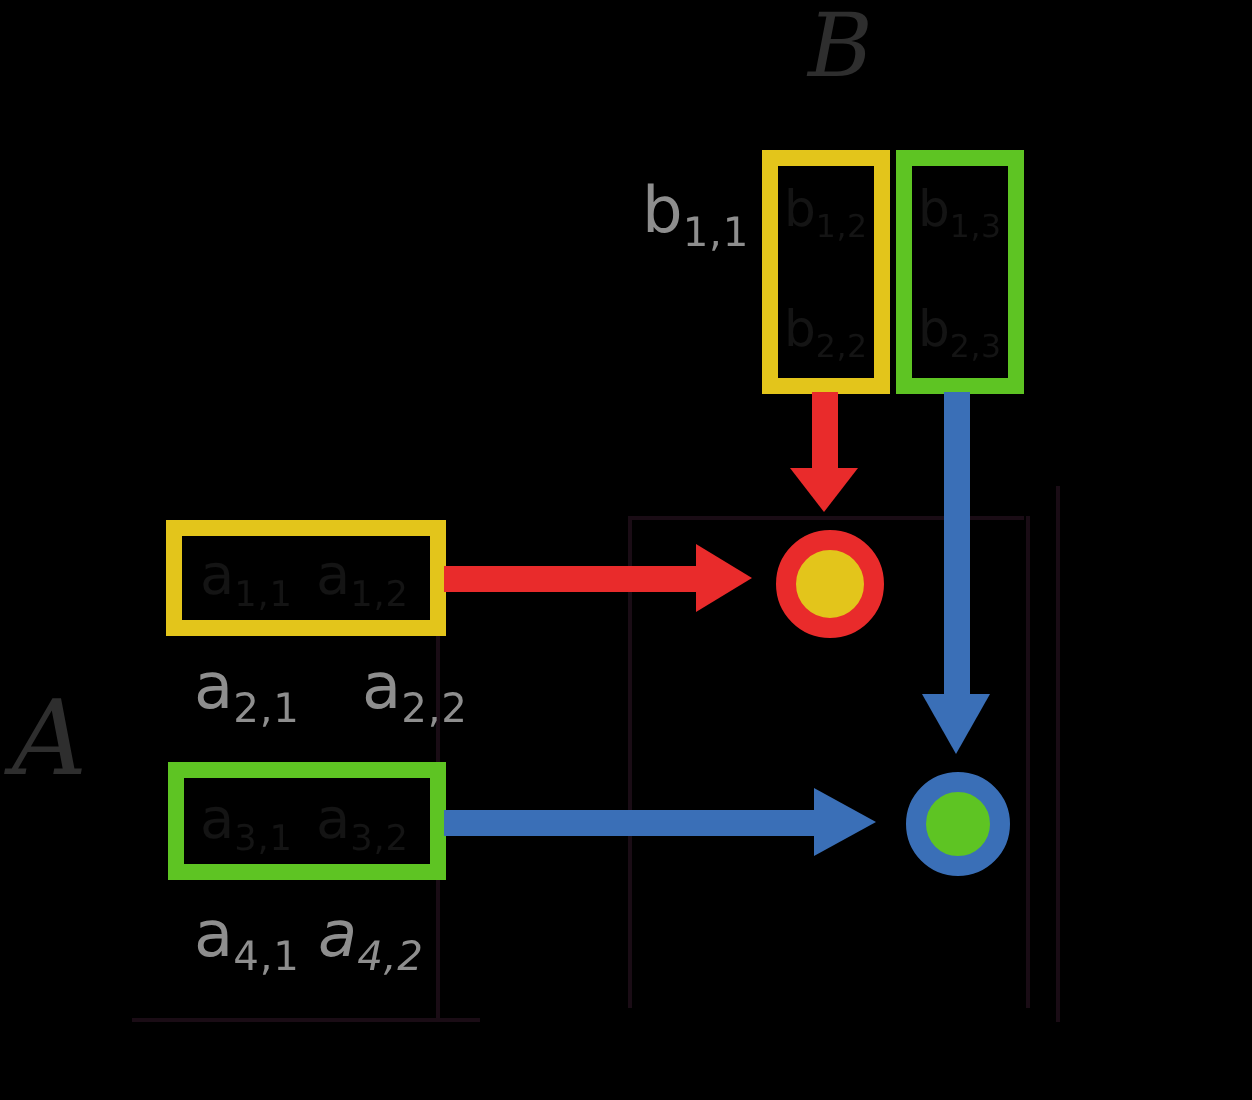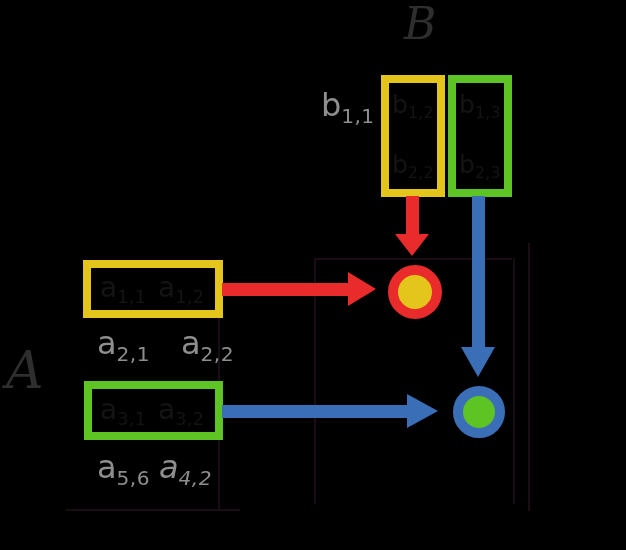--- a/index.html
+++ b/index.html
@@ -94,21 +94,21 @@
     <span>a</span><span class="sub">3,2</span>
   </span>
 
   <span class="glabel" style="left:97px;top:327px;text-align:right;">
     <span>a</span><span class="sub">2,1</span>
   </span>
   <span class="glabel" style="left:159px;top:327px;margin-left:22px;">
     <span>a</span><span class="sub">2,2</span>
   </span>
   <span class="glabel" style="left:97px;top:451px;">
-    <span>a</span><span class="sub">5,6</span>
+    <span>a</span><span class="sub">4,1</span>
   </span>
   <span class="glabel" style="left:159px;top:451px;font-style:italic;">
     <span>a</span><span class="sub">4,2</span>
   </span>
 
   <div class="shaft red" style="left:406px;top:196px;width:13px;height:38px;"></div>
   <div class="head head-down-red" style="left:395px;top:234px;"></div>
 
   <div class="shaft blue" style="left:472px;top:196px;width:13px;height:151px;"></div>
   <div class="head head-down-blue" style="left:461px;top:347px;"></div>

